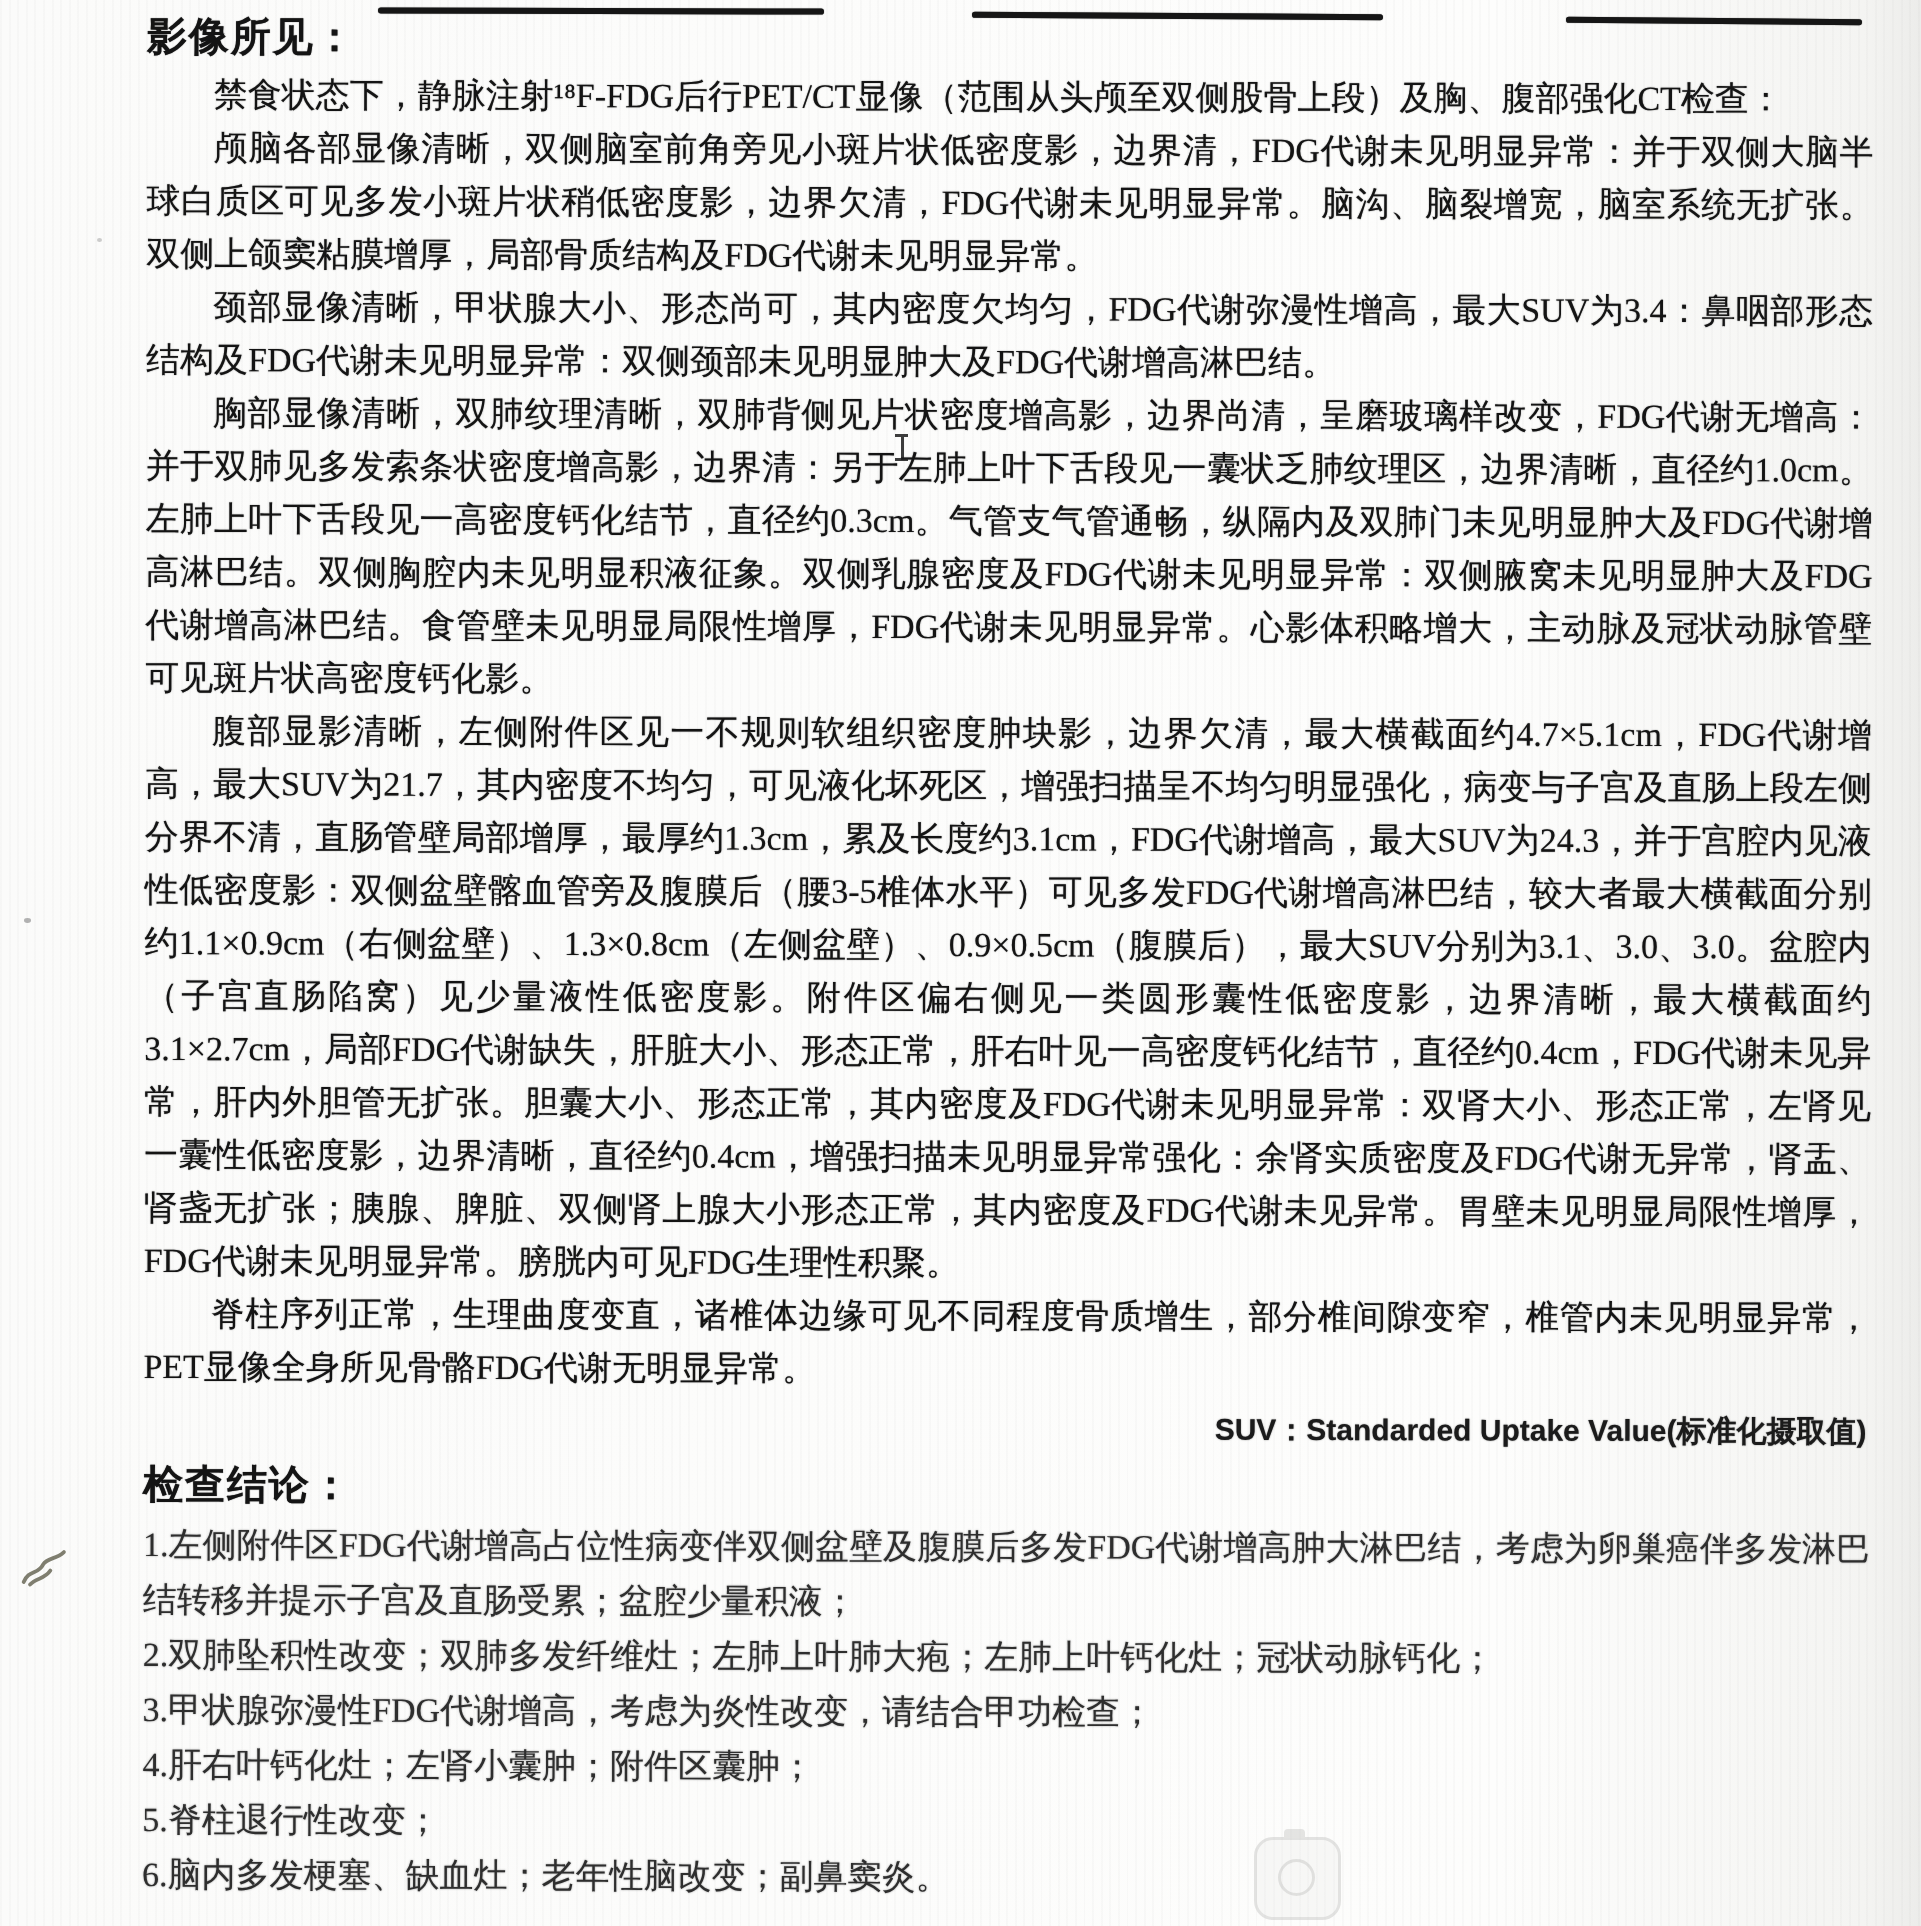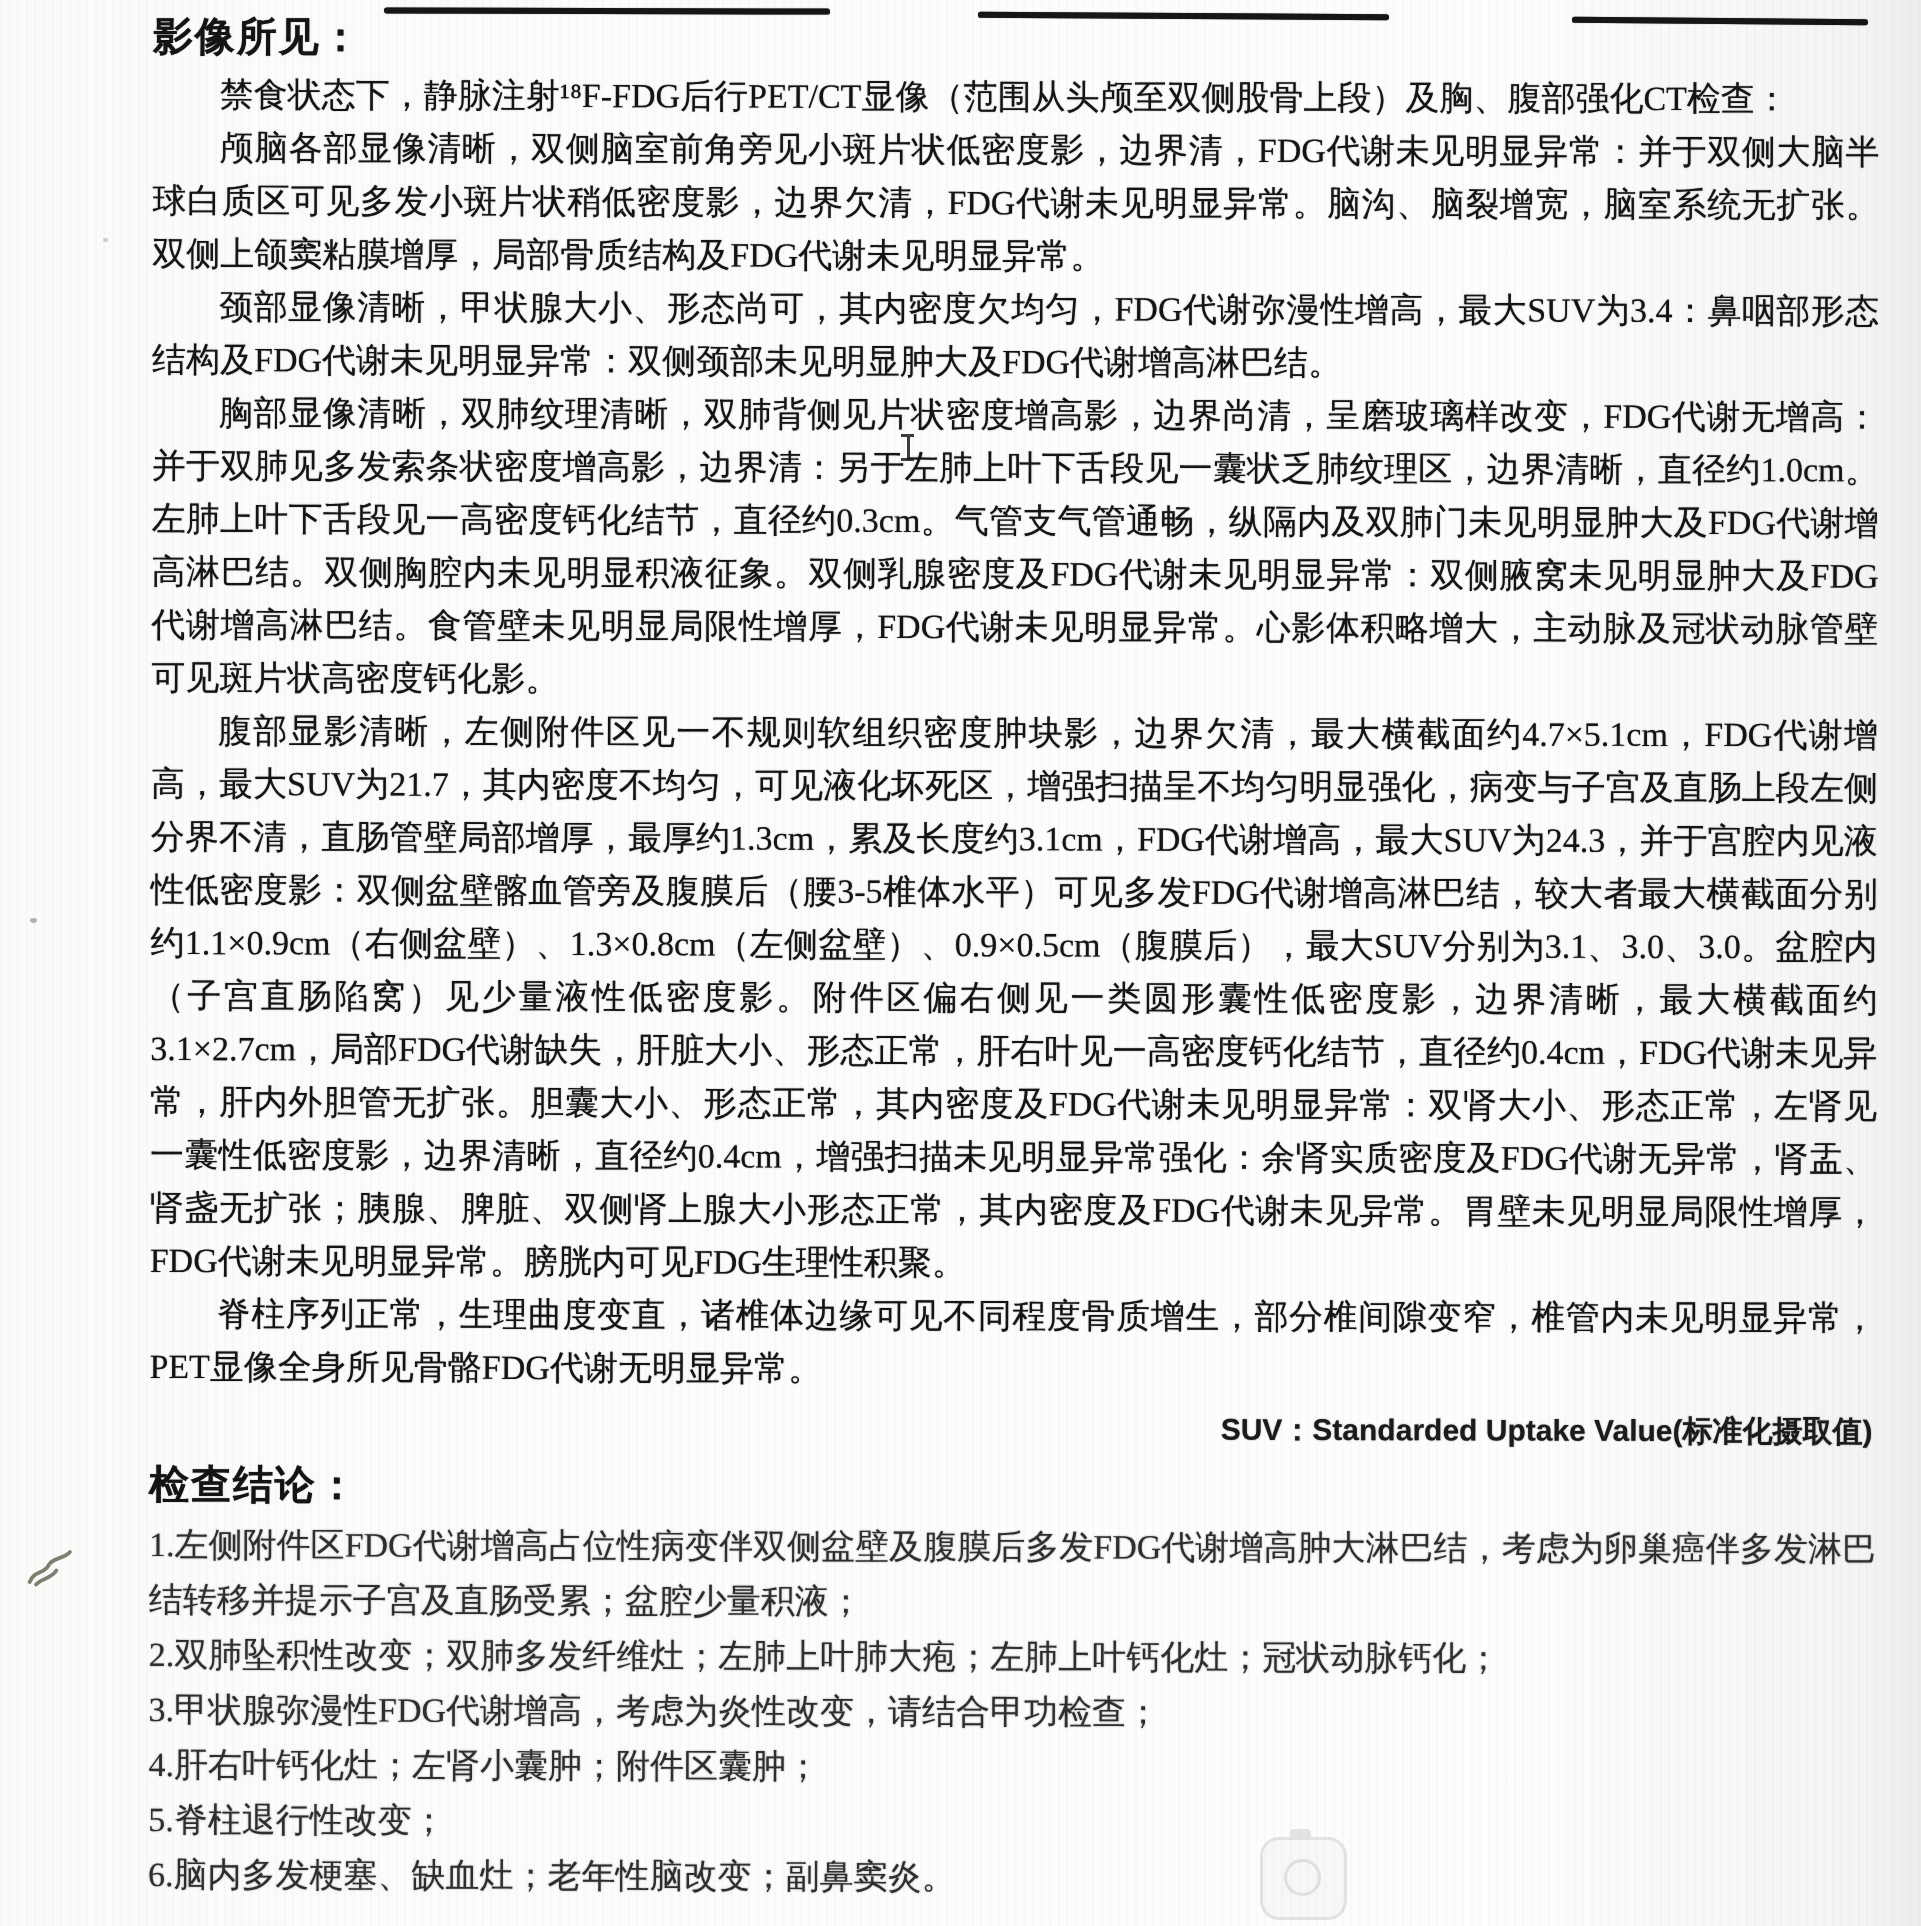--- a/index.html
+++ b/index.html
@@ -11,21 +11,21 @@
     height: 1926px;
     overflow: hidden;
     background:
       repeating-linear-gradient(90deg, rgba(120,120,120,0.035) 0 1.9px, rgba(255,255,255,0) 1.9px 8.6px),
       linear-gradient(90deg, #fbfbfa 0%, #fdfdfc 78%, #f4f4f2 97%, #ececea 100%);
     font-family: "Liberation Serif", "DejaVu Serif", serif;
     color: #141414;
   }
   .page {
     position: absolute;
-    left: 11px; top: 0;
+    left: 5px; top: 0;
     width: 1840px; height: 1926px;
   }
   .content {
     position: absolute;
     left: 142px;
     top: 11.5px;
     width: 1727px;
     transform: rotate(0.15deg);
     transform-origin: top left;
   }

